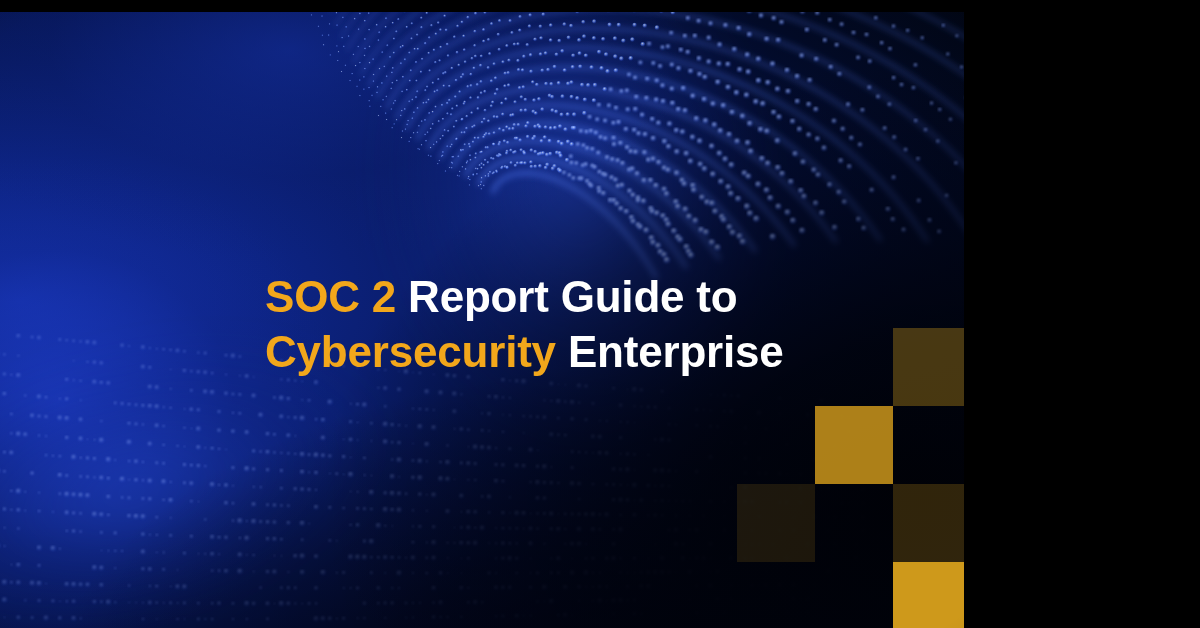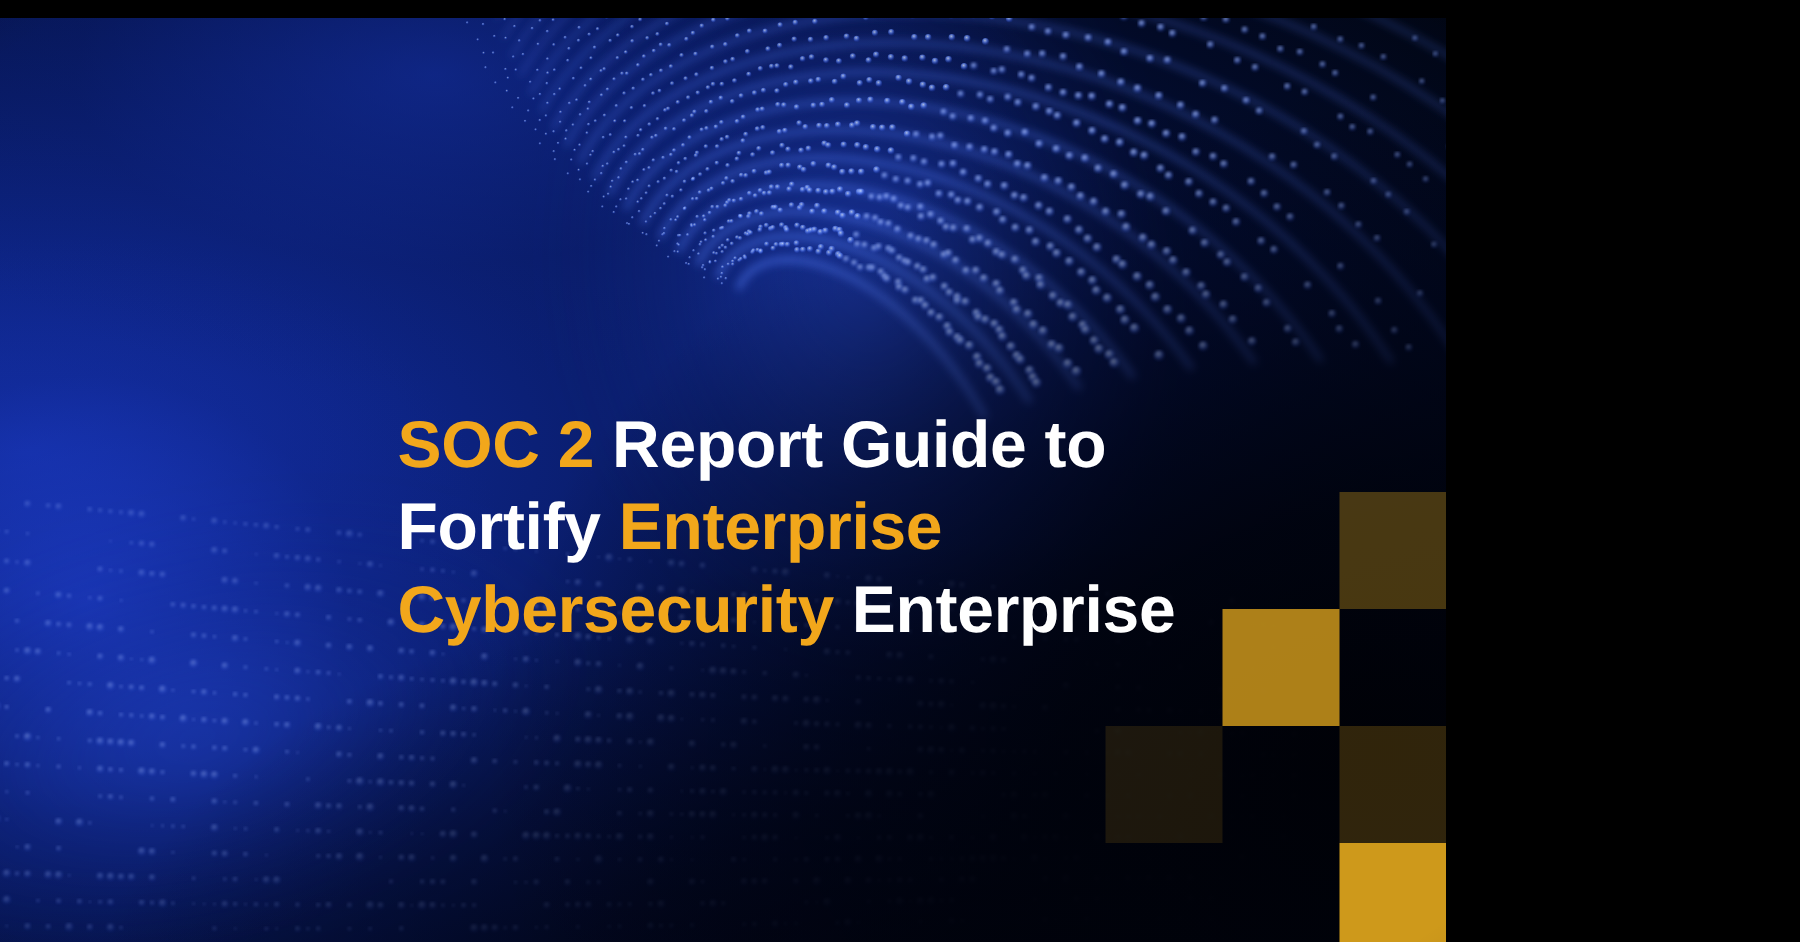--- a/index.html
+++ b/index.html
@@ -2388,17 +2388,16 @@
       <span class="cell" style="left: 156px; top: 234px; width: 78px; height: 78px; background: rgb(240, 178, 30); opacity: 0.86;"></span>
       <span class="cell" style="left: 234px; top: 234px; width: 78px; height: 78px; background: rgb(240, 178, 30); opacity: 0.78;"></span>
       <span class="cell" style="left: 312px; top: 234px; width: 78px; height: 78px; background: rgb(240, 178, 30); opacity: 0.92;"></span>
       <span class="cell" style="left: 390px; top: 234px; width: 78px; height: 78px; background: rgb(240, 178, 30); opacity: 0.98;"></span>
     </div>
 
   <div class="bg-vignette"></div>
 
   <h1 class="headline">
       <span class="ln"><span class="hl">SOC 2</span><span> Report Guide to</span></span>
-      <span class="ln"><span>Fortify </span><span class="hl">Enterprise</span></span>
       <span class="ln"><span class="hl">Cybersecurity</span><span> Enterprise</span></span>
     </h1>
 
 </div>
 
 </body></html>

